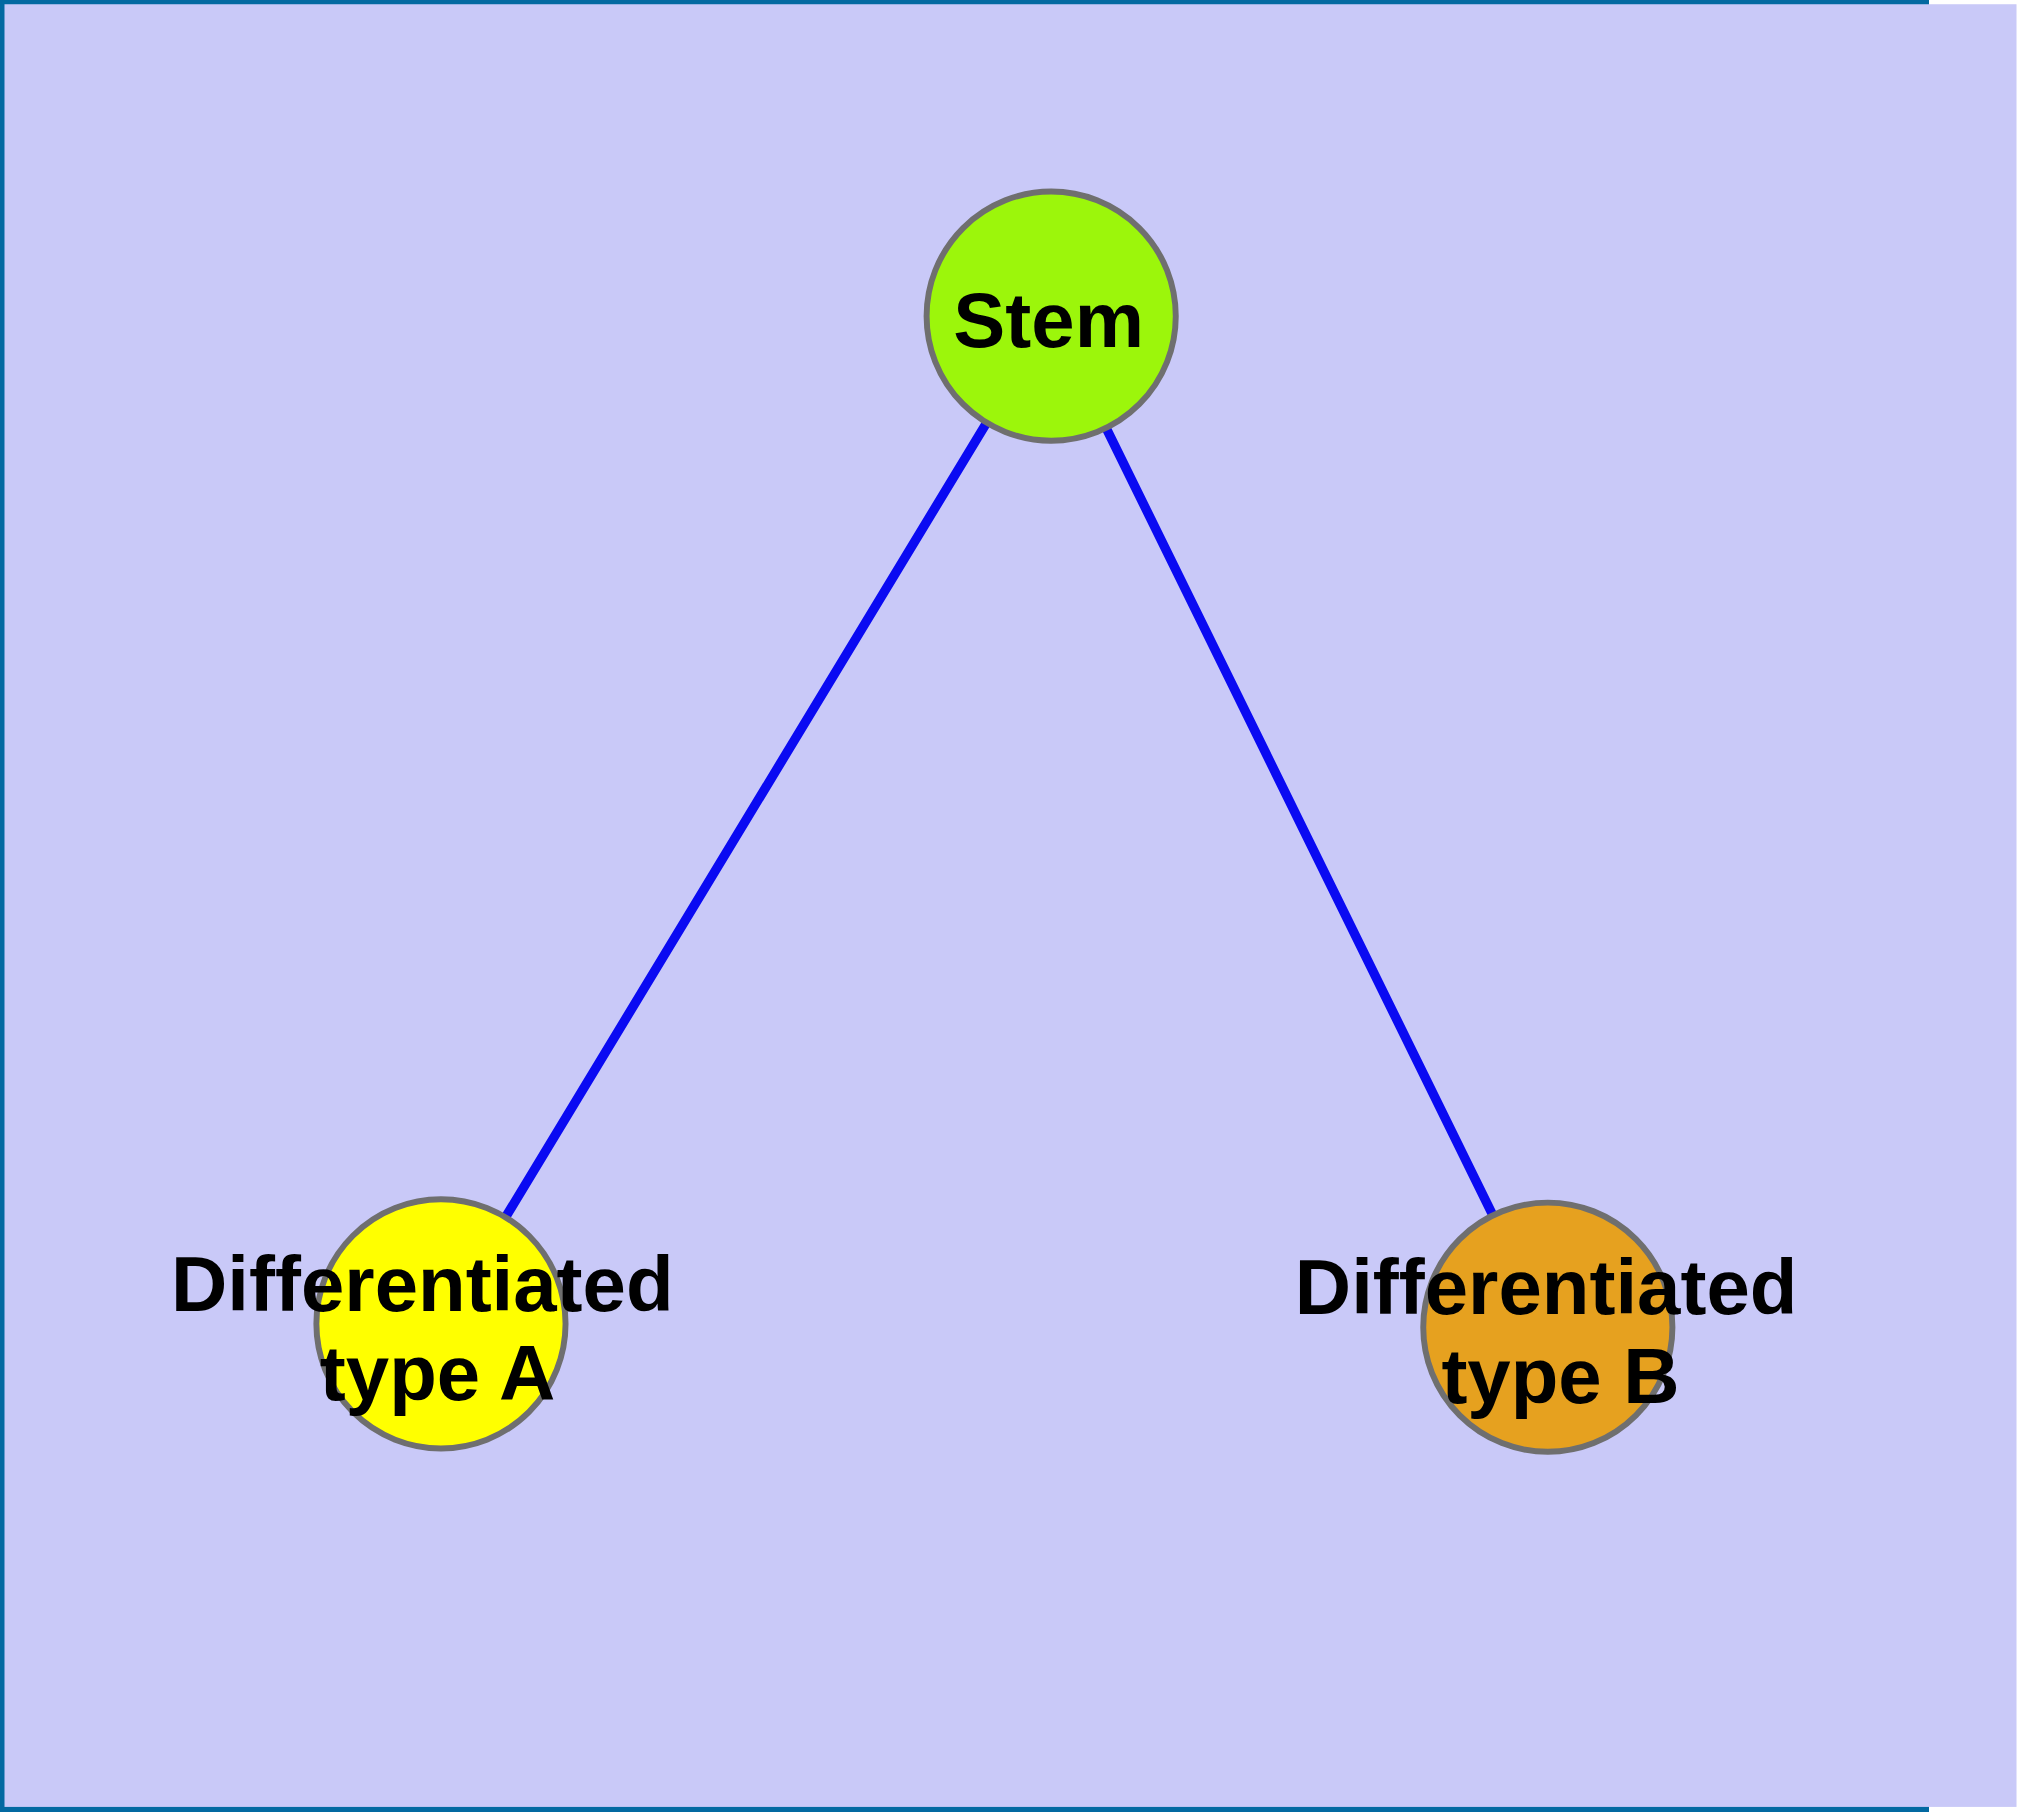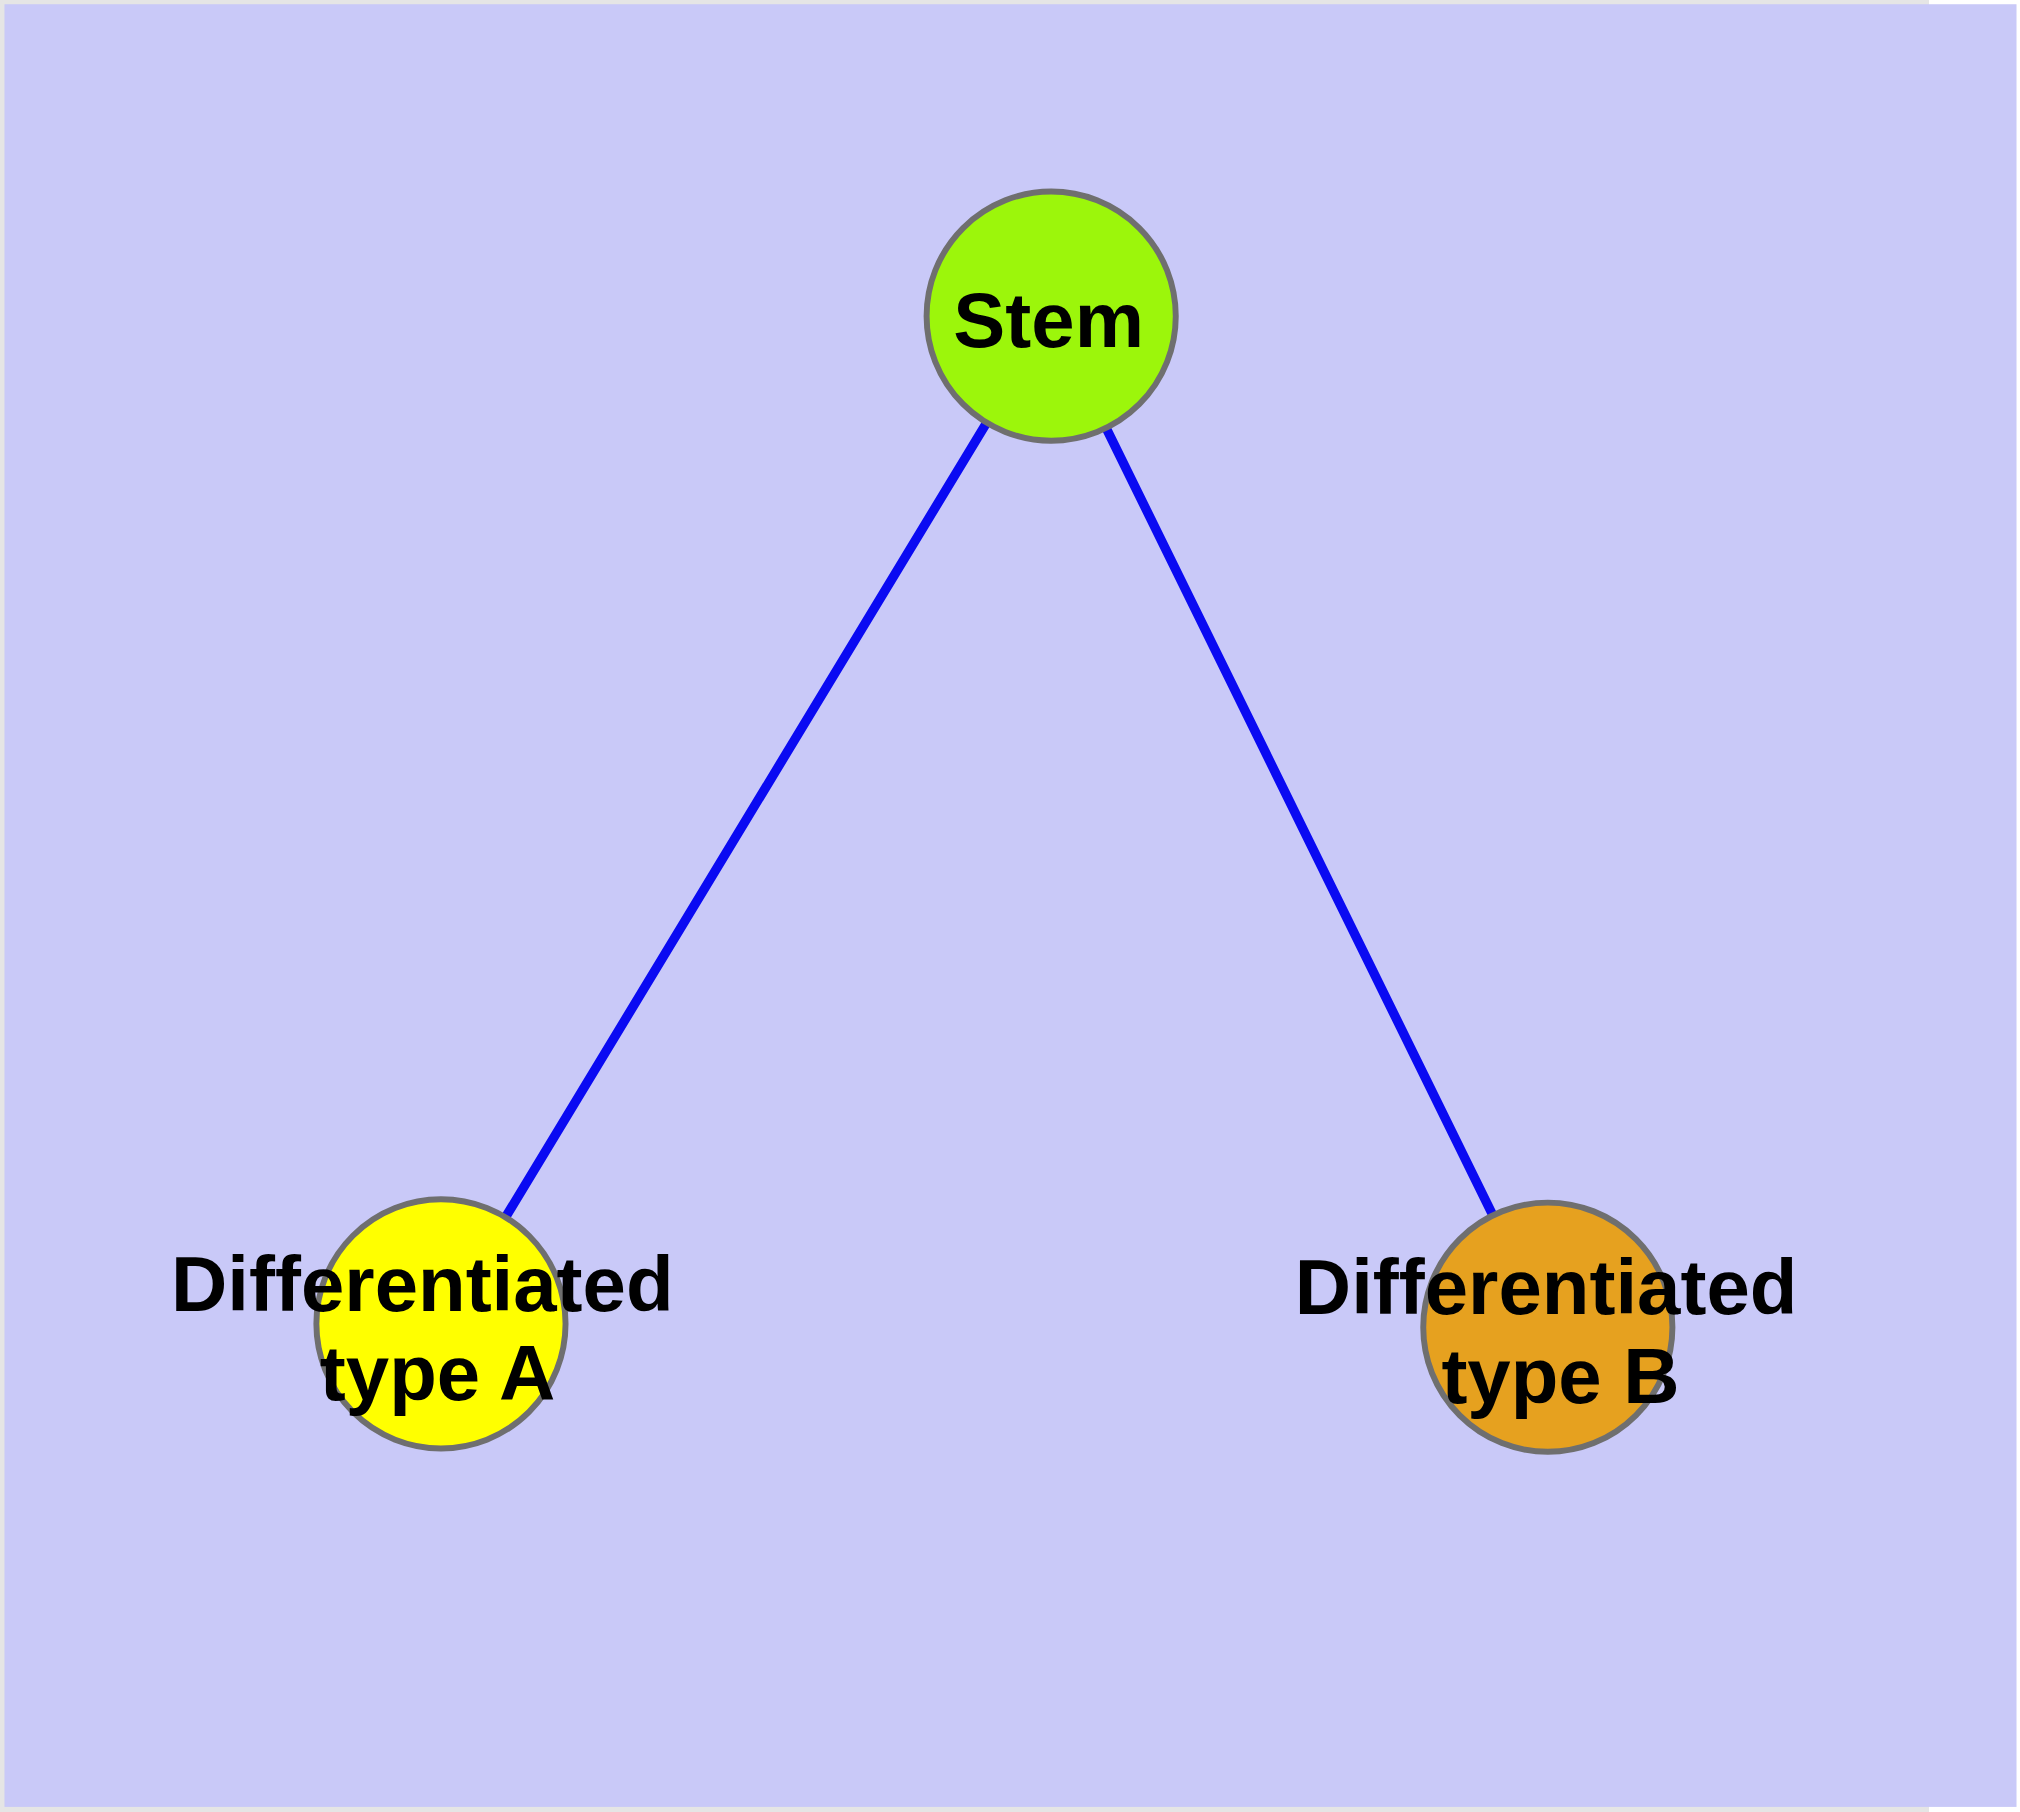--- a/index.html
+++ b/index.html
@@ -4,21 +4,21 @@
 <style>
   html, body {
     margin: 0;
     padding: 0;
     background: #ffffff;
   }
   .canvas {
     position: relative;
     width: 1929px;
     height: 1812px;
-    background: #e5e5e5;
+    background: #0369a1;
     font-family: "Liberation Sans", sans-serif;
   }
   .canvas svg {
     position: absolute;
     left: 0;
     top: 0;
     display: block;
   }
   .node-label {
     font-family: "Liberation Sans", sans-serif;

